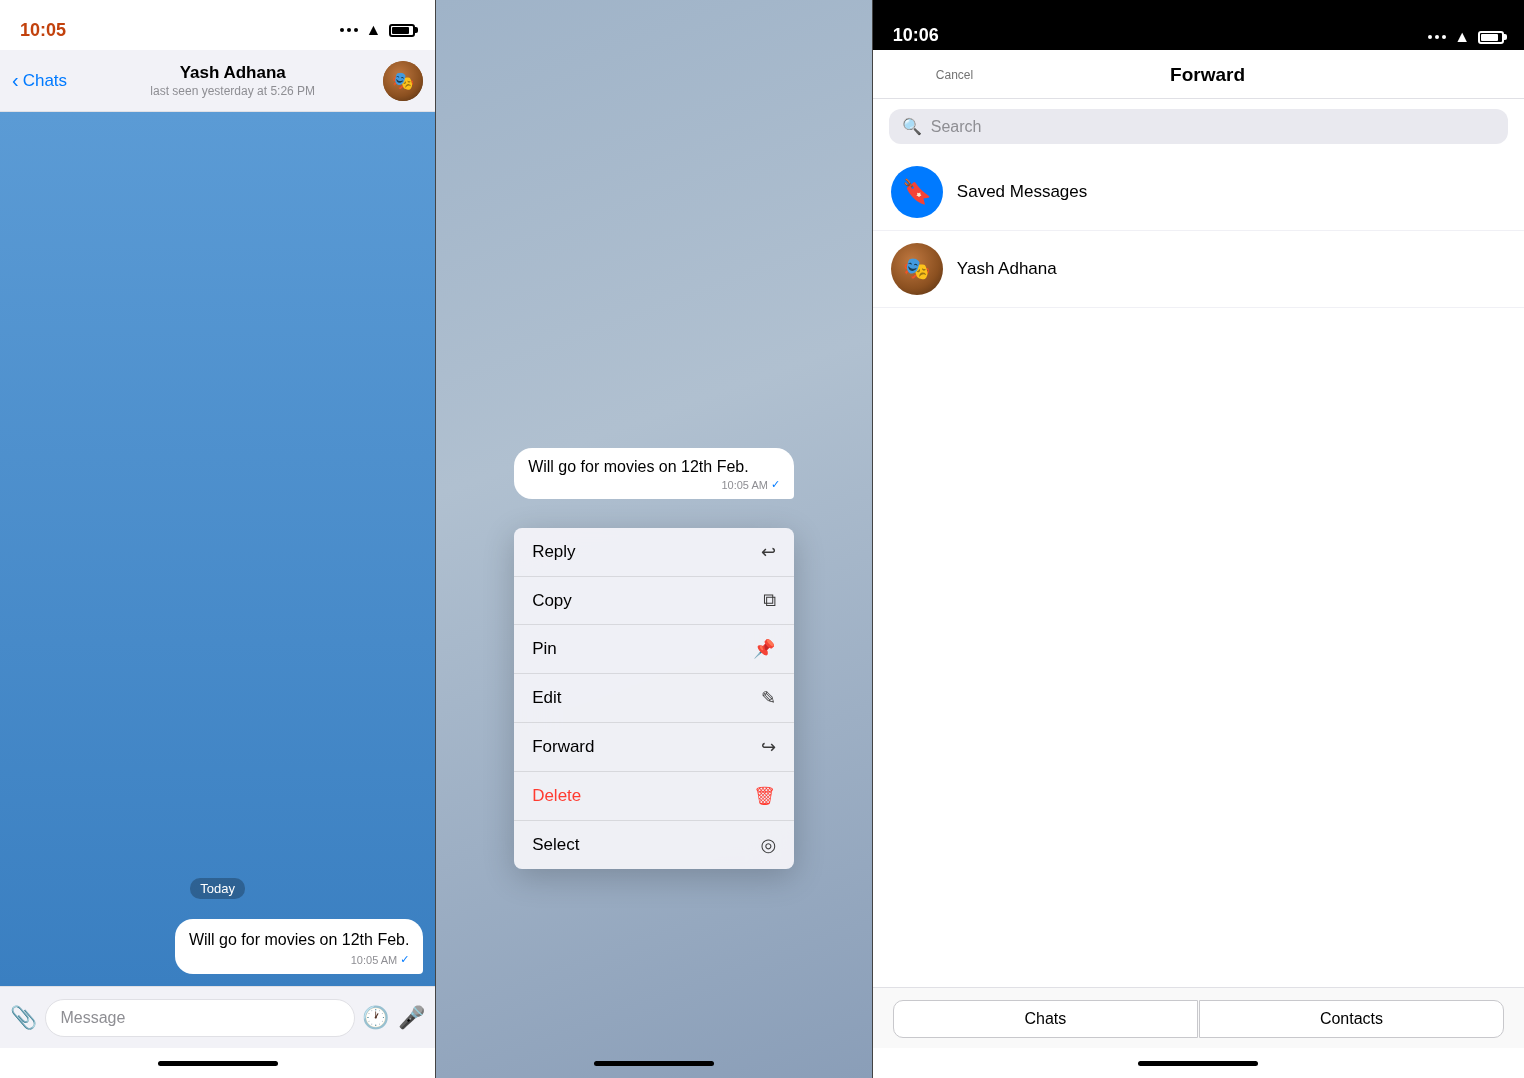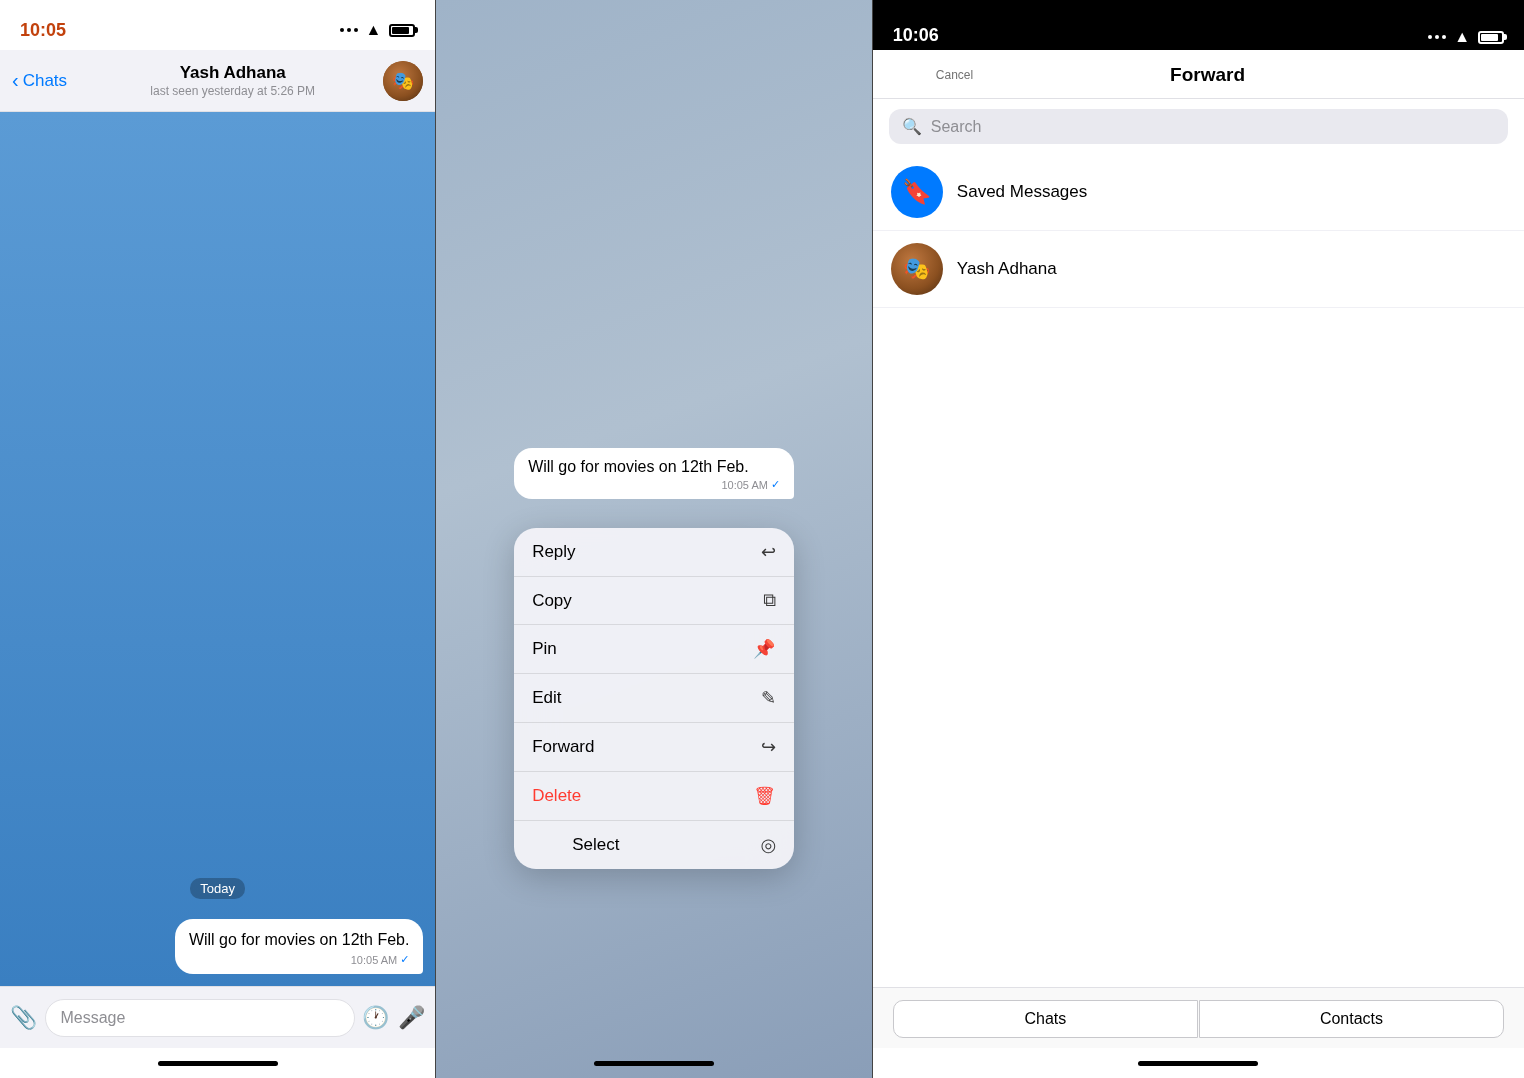--- a/index.html
+++ b/index.html
@@ -258,38 +258,37 @@
       align-items: center;
       gap: 3px;
       margin-top: 2px;
     }
     .context-menu {
       position: absolute;
       top: 528px;
       left: 50%;
       transform: translateX(-50%);
       background: rgba(242, 242, 247, 0.97);
-      border-radius: 22px;
+      border-radius: 8px;
       width: 280px;
       z-index: 3;
       overflow: hidden;
       backdrop-filter: blur(20px);
       box-shadow: 0 8px 32px rgba(0,0,0,0.2);
     }
     .context-item {
       display: flex;
       align-items: center;
       justify-content: space-between;
       padding: 13px 18px;
       border-bottom: 1px solid rgba(0,0,0,0.1);
       cursor: pointer;
     }
     .context-item:last-child {
       border-bottom: none;
-      margin-left: 40px;
     }
     .context-label {
       font-size: 17px;
       color: #000;
     }
     .context-label-delete {
       font-size: 17px;
       color: #FF3B30;
     }
     .context-icon {

